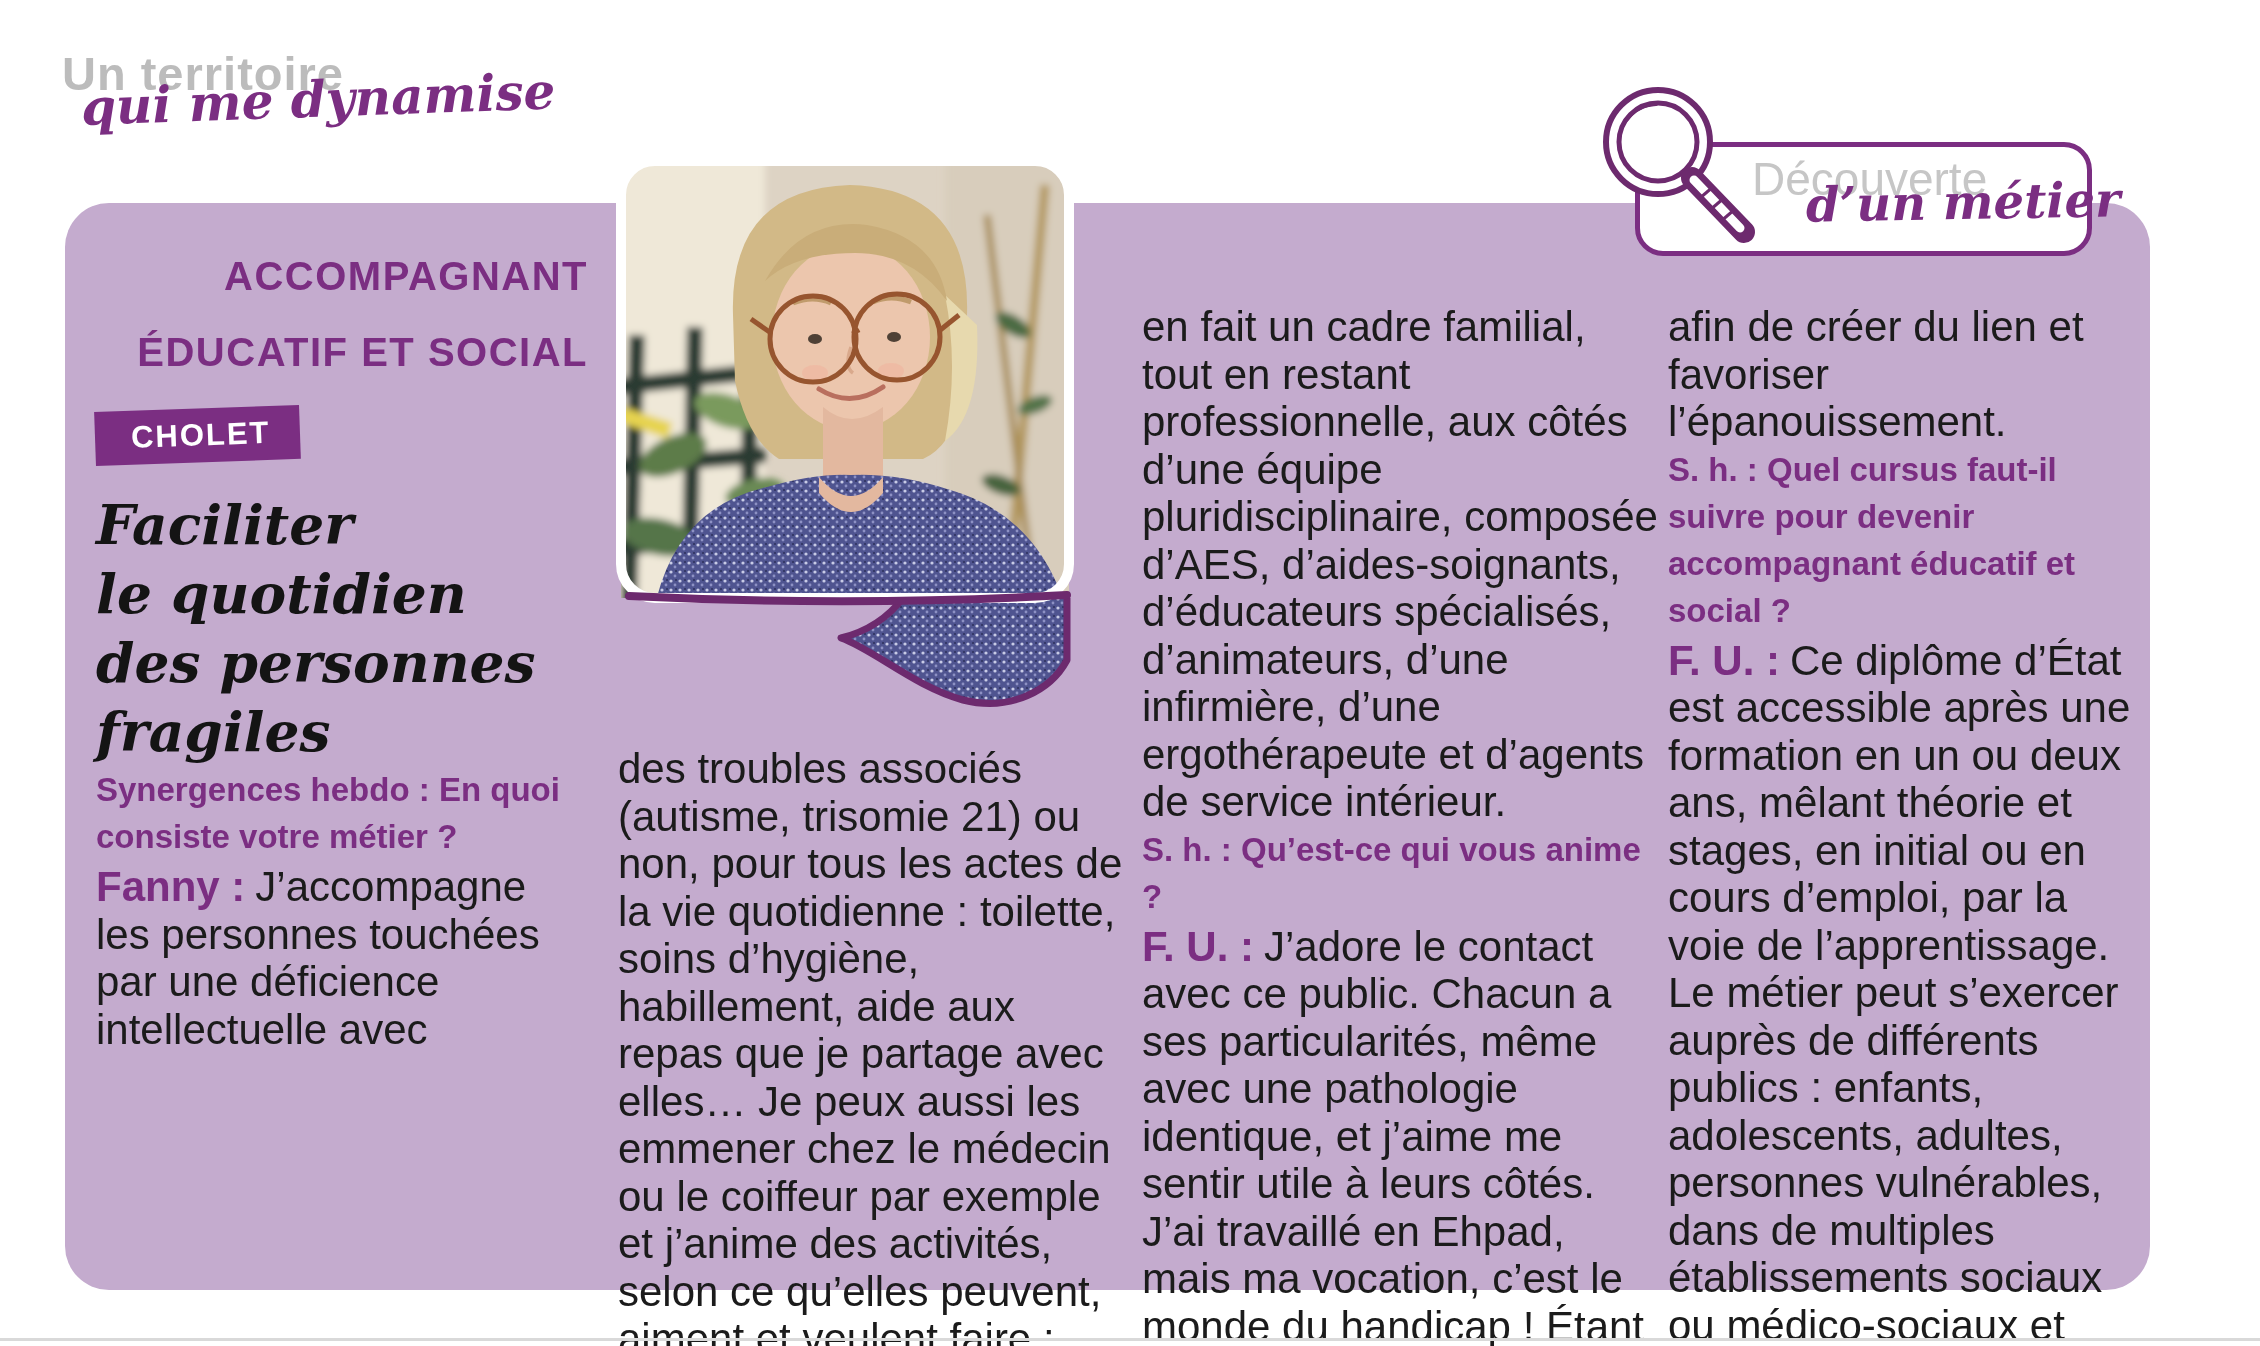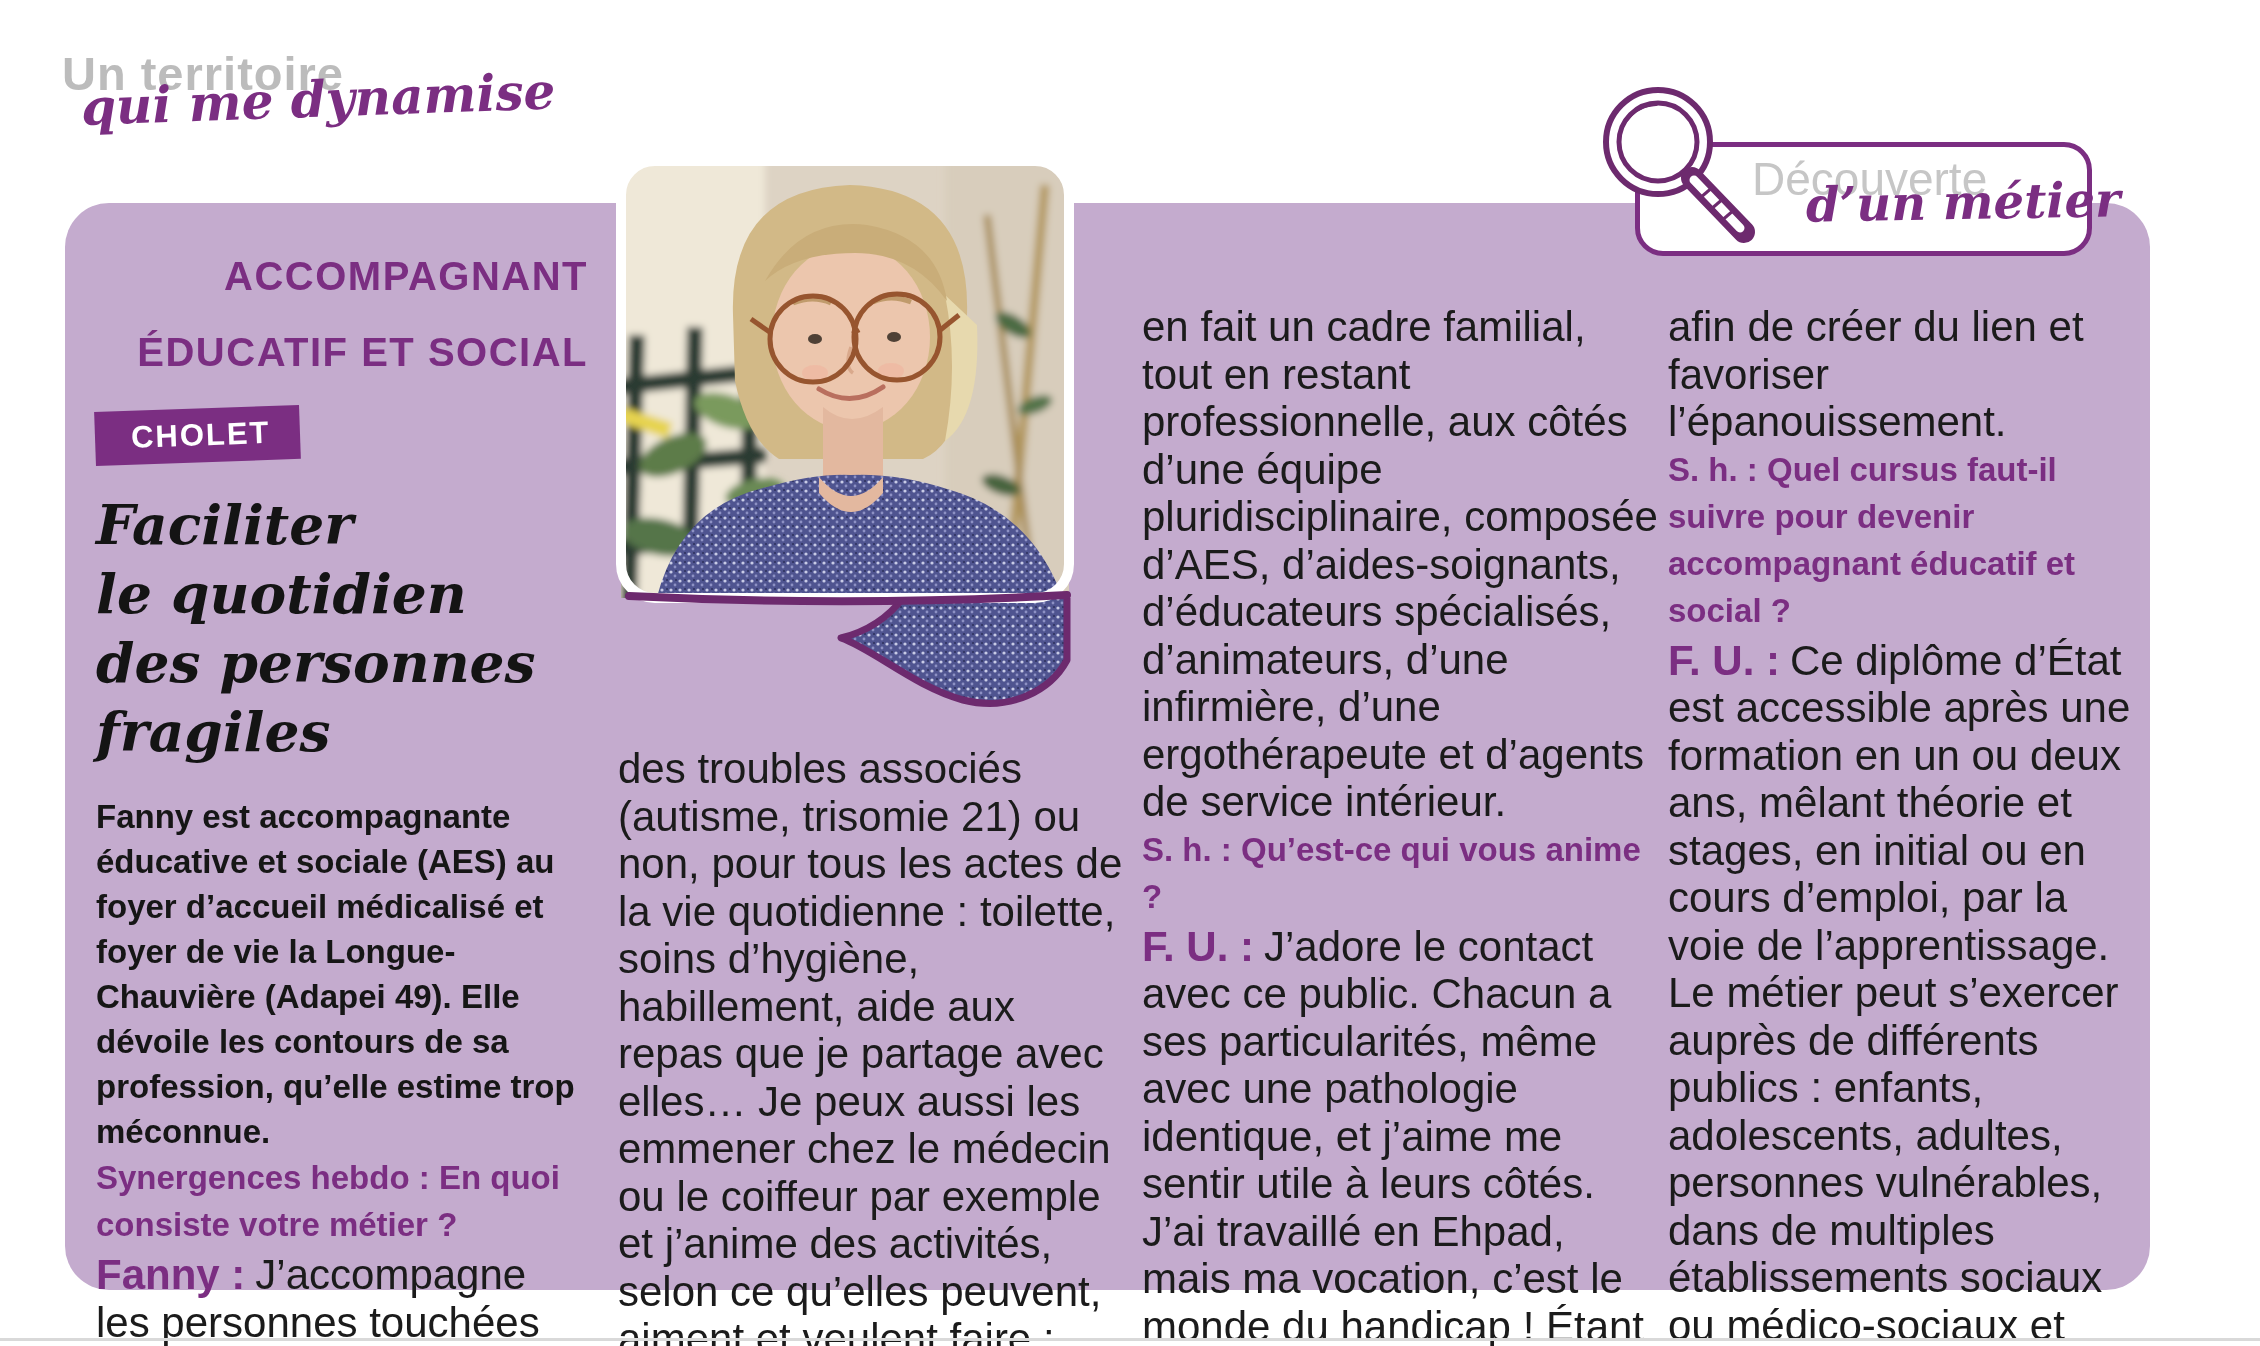--- a/index.html
+++ b/index.html
@@ -70,21 +70,20 @@
   <div class="col1">
     <div class="jobtitle">ACCOMPAGNANT</div>
     <div class="jobtitle">ÉDUCATIF ET SOCIAL</div>
     <div><span class="cholet">CHOLET</span></div>
     <div class="headline">
       <div>Faciliter</div>
       <div>le quotidien</div>
       <div>des personnes</div>
       <div>fragiles</div>
     </div>
-    <div class="intro">Fanny est accompagnante éducative et sociale (AES) au foyer d’accueil médicalisé et foyer de vie la Longue-Chauvière (Adapei 49). Elle dévoile les contours de sa profession, qu’elle estime trop méconnue.</div>
     <div class="q">Synergences hebdo : En quoi consiste votre métier ?</div>
     <div class="a">
       <span class="label">Fanny :</span><span>J’accompagne les personnes touchées par une déficience intellectuelle avec</span>
     </div>
   </div>
 
   <svg class="photo" width="460" height="560" viewBox="0 0 460 560">
     <defs>
       <clipPath id="photoClip">
           <path d="M40 6 H420 Q454 6 454 40 V443 H6 V40 Q6 6 40 6 Z"></path>

